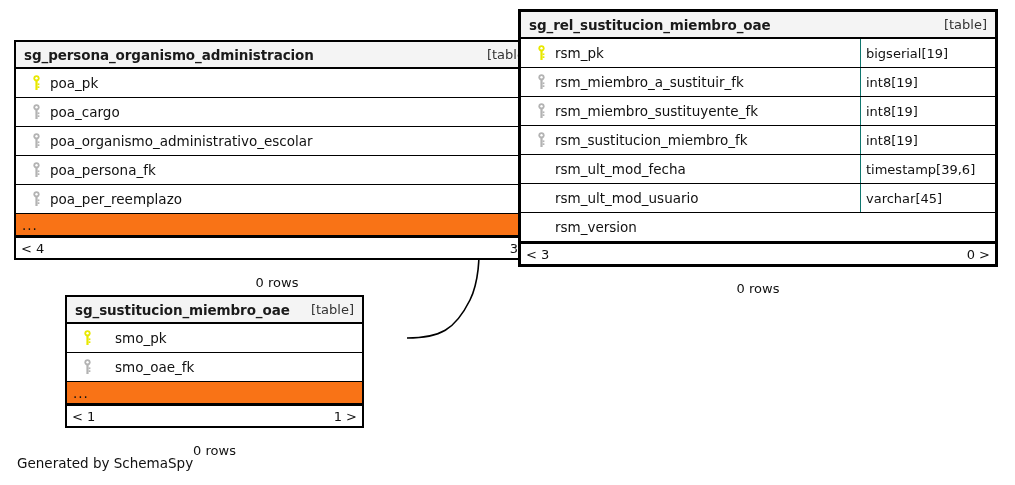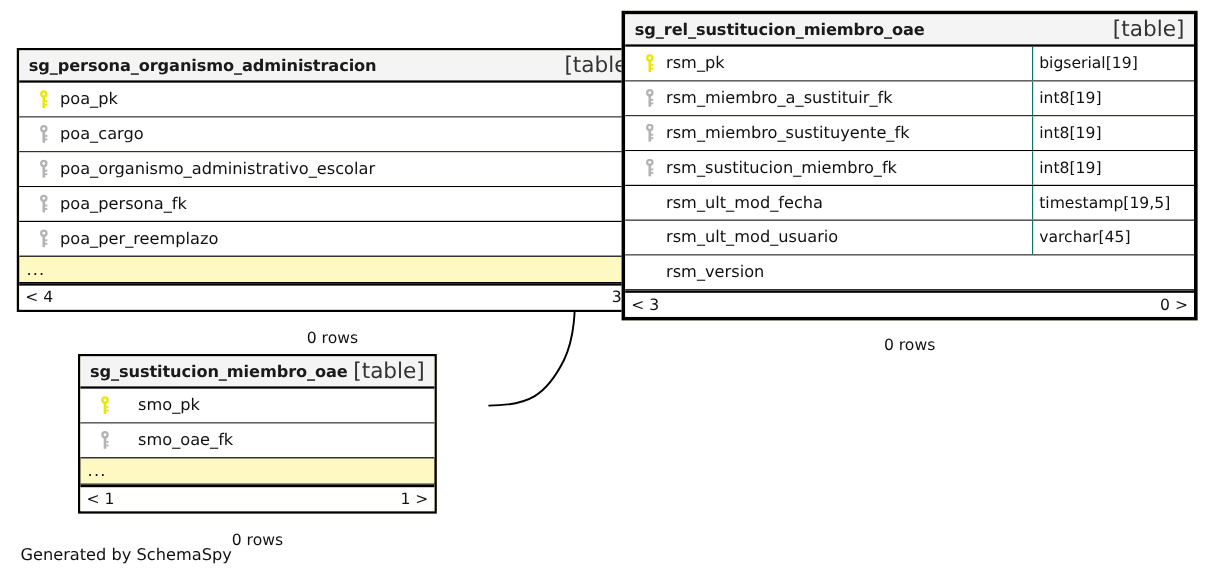--- a/index.html
+++ b/index.html
@@ -23,21 +23,21 @@
     position: absolute;
     left: 0;
     top: 0;
     width: 1015px;
     height: 485px;
     pointer-events: none;
     z-index: 1;
   }
   .table-box {
     position: absolute;
-    background: #fef9c3;
+    background: #f97316;
     border: 2px solid #000000;
     box-sizing: border-box;
     z-index: 2;
   }
   .table-box.thick {
     border-width: 3px;
   }
   .tbl-header {
     background: #f4f4f4;
     border-bottom: 2px solid #000000;
@@ -49,21 +49,21 @@
     height: 27px;
   }
   .tbl-title {
     font-weight: bold;
     font-size: 13.5px;
     color: #1a1a1a;
     letter-spacing: -0.1px;
     white-space: nowrap;
   }
   .tbl-tag {
-    font-size: 18px;
+    font-size: 13px;
     color: #333333;
     white-space: nowrap;
   }
   .tbl-row {
     display: flex;
     align-items: center;
     border-bottom: 1px solid #000000;
     box-sizing: border-box;
     height: 29px;
     background: #ffffff;
@@ -327,21 +327,21 @@
         <span class="col-label">rsm_sustitucion_miembro_fk</span>
       </div>
       <div class="col-type" style="width:135px;">int8[19]</div>
     </div>
 
     <div class="tbl-row">
       <div class="col-name">
         <span class="key-slot"></span>
         <span class="col-label">rsm_ult_mod_fecha</span>
       </div>
-      <div class="col-type" style="width:135px;">timestamp[19,5]</div>
+      <div class="col-type" style="width:135px;">timestamp[39,6]</div>
     </div>
 
     <div class="tbl-row">
       <div class="col-name">
         <span class="key-slot"></span>
         <span class="col-label">rsm_ult_mod_usuario</span>
       </div>
       <div class="col-type" style="width:135px;">varchar[45]</div>
     </div>
 

